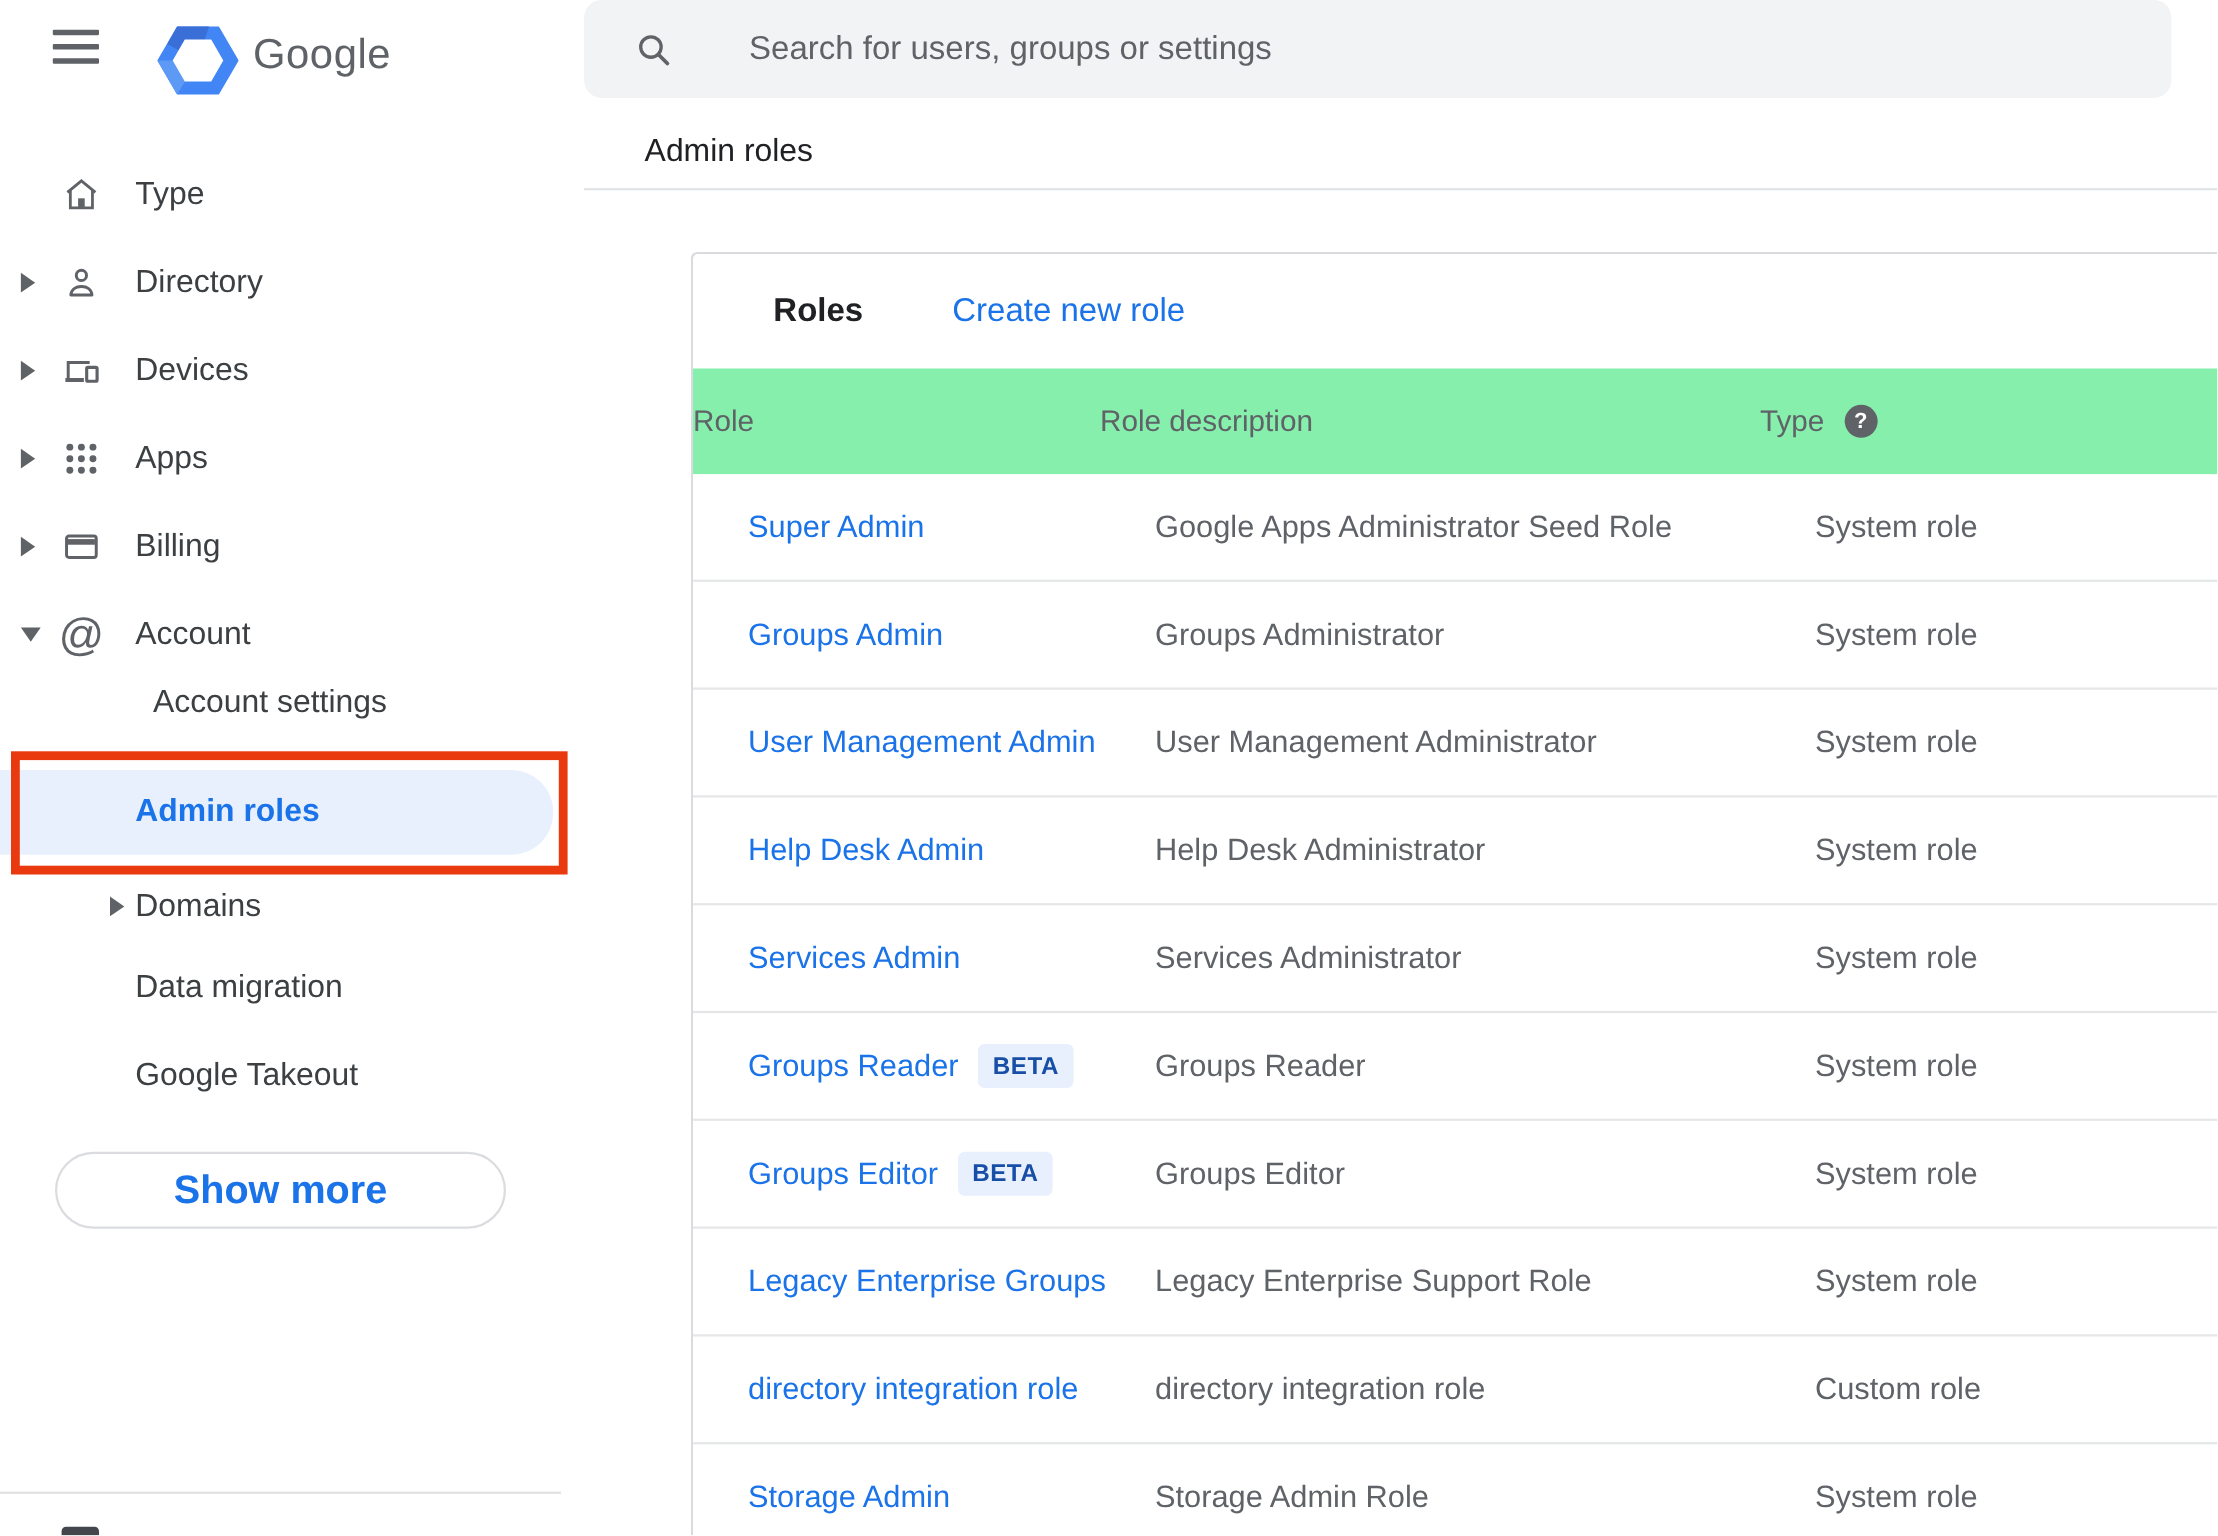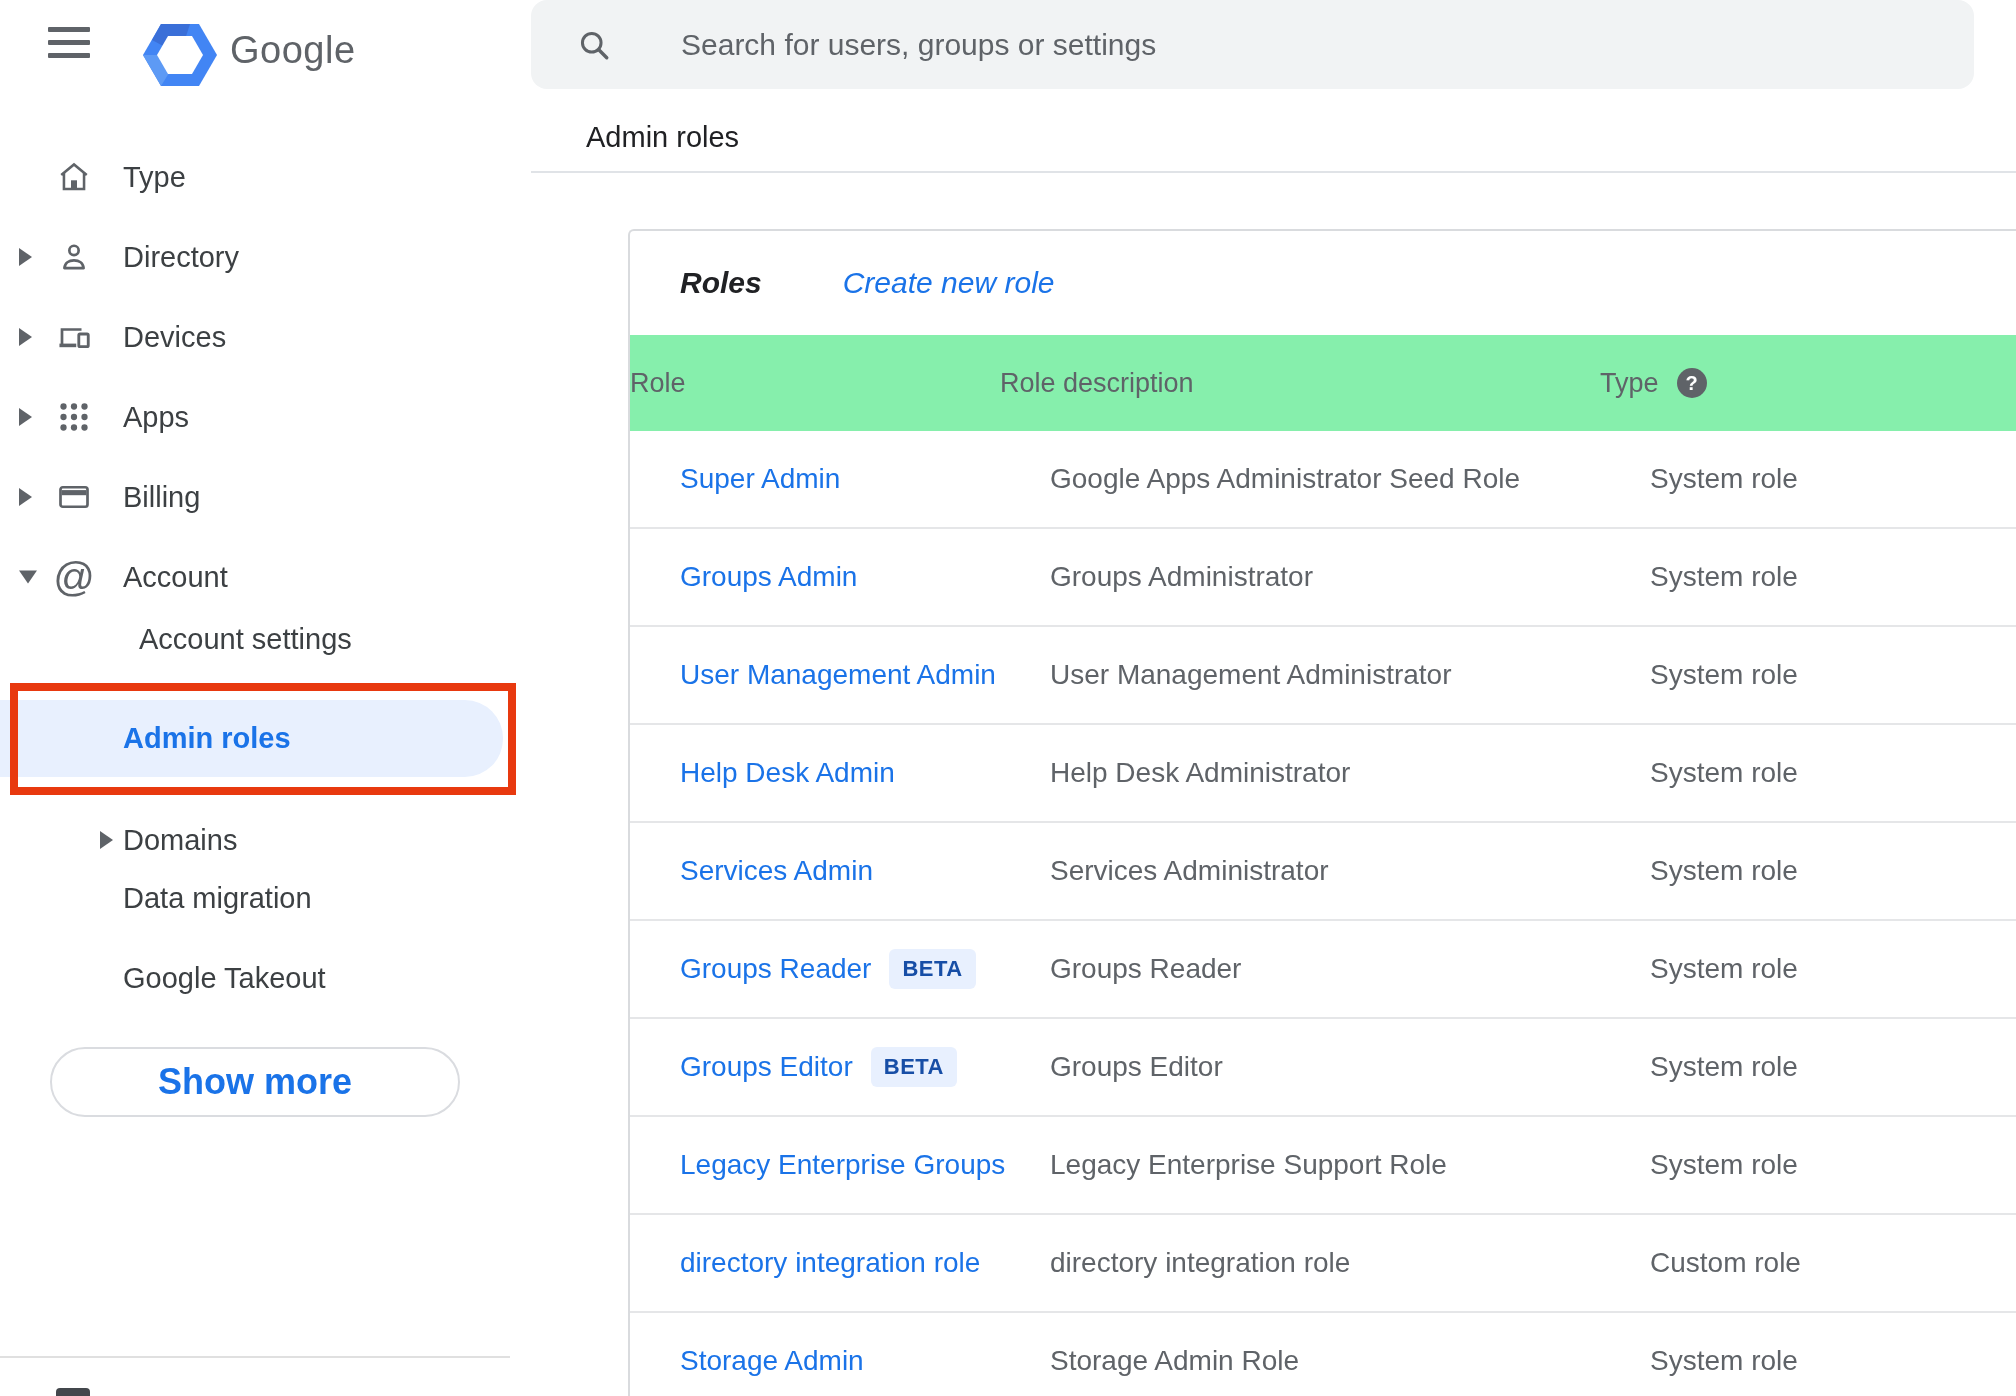--- a/index.html
+++ b/index.html
@@ -39,21 +39,21 @@
   .searchbar { position:absolute; left:531px; top:0; width:1443px; height:89px;
     background:#f1f3f4; border-radius:16px; display:flex; align-items:center; padding-left:45px; cursor:text;gap:36px; }
   .search-icon { margin-right:33px; display:flex; }
   .search-ph { font-size:30px; color:#5f6368; }
   .breadcrumb { position:absolute; left:586px; top:121px; font-size:29px; color:#202124; }
   .topbar-divider { position:absolute; left:531px; top:171px; width:1485px; height:2px; background:#e0e3e7; }
 
   
   .card { position:absolute; left:628px; top:229px; width:1388px; height:1167px;
     border-left:2px solid #d9dbde; border-top:2px solid #d9dbde; border-radius:6px 0 0 0; background:#fff; }
-  .card-header { height:104px; display:flex; align-items:center; padding-left:50px;font-style:italic; }
+  .card-header { height:104px; display:flex; align-items:center; padding-left:73px; }
   .card-title { font-size:30px; font-weight:700; color:#202124; }
   .create-link { margin-left:81px; font-size:30px; color:#1a73e8; text-decoration:none; cursor:pointer; }
   .thead { height:96px; background:#86efac; display:flex; align-items:center; 
     font-size:27px; color:#5f6368; }
   .h-role { width:370px; }
   .h-desc { width:600px; }
   .h-type { display:flex; align-items:center; gap:18px; }
   .help-icon { width:30px; height:30px; border-radius:50%; background:#5f6368; color:#fff;
     font-size:20px; font-weight:700; display:flex; align-items:center; justify-content:center; cursor:pointer; }
   .trow { height:98px; display:flex; align-items:center; padding-left:50px; border-bottom:2px solid #e5e6e8; }
@@ -156,21 +156,21 @@
         </div>
       </nav>
     <div id="account-children">
         <div class="sub-item" style="top: 599px; margin-left: 16px;">
           <span class="nav-label">Account settings</span>
         </div>
         <div class="sub-item active" style="top: 698px;">
           <span class="active-pill"></span>
           <span class="nav-label">Admin roles</span>
         </div>
-        <div class="sub-item" style="top: 800px;">
+        <div class="sub-item" style="top: 784px;">
           <span class="tri tri-right"></span>
           <span class="nav-label">Domains</span>
         </div>
         <div class="sub-item" style="top: 858px;">
           <span class="nav-label">Data migration</span>
         </div>
         <div class="sub-item" style="top: 938px;">
           <span class="nav-label">Google Takeout</span>
         </div>
       </div>

